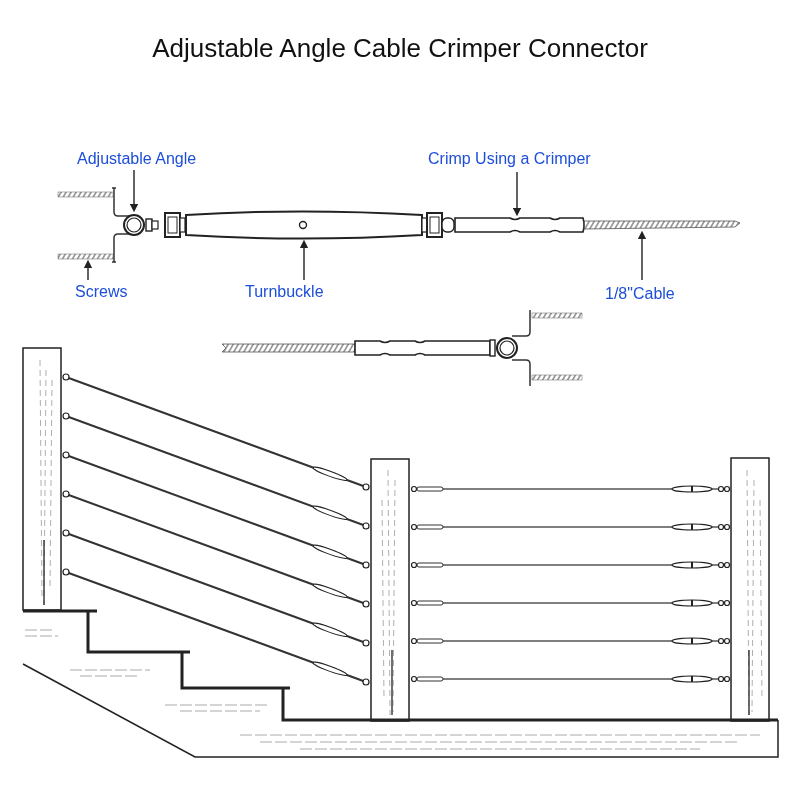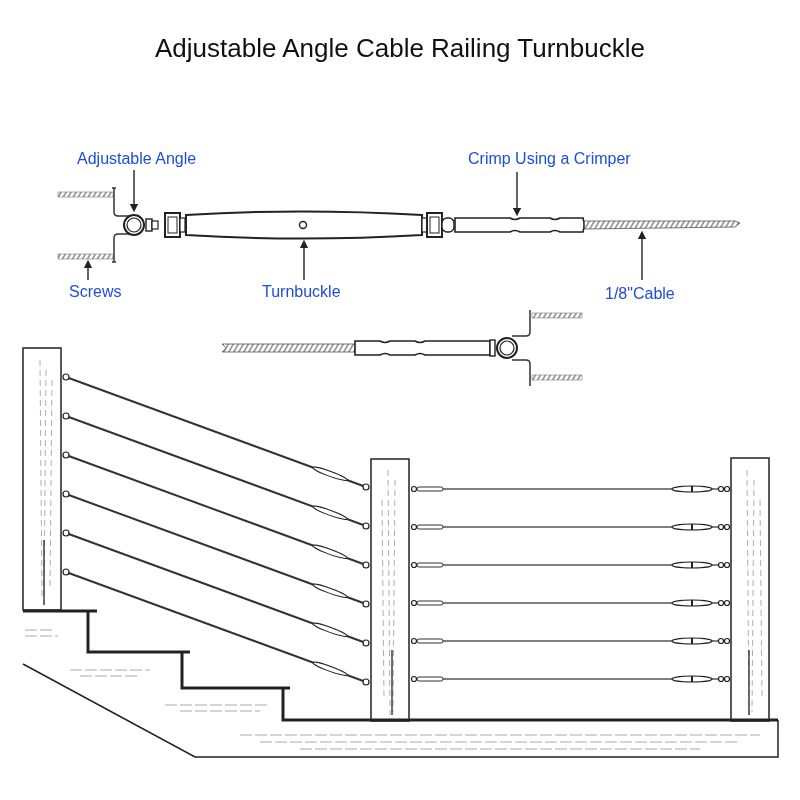--- a/index.html
+++ b/index.html
@@ -4,26 +4,26 @@
   <style>
     html, body { margin: 0; padding: 0; background: #ffffff; }
     body { width: 800px; height: 800px; position: relative; overflow: hidden; font-family: "Liberation Sans", sans-serif; color: #111; }
     .title { position: absolute; left: 0; top: 33px; width: 800px; text-align: center; font-size: 26px; color: #111; }
     .label { position: absolute; font-size: 16px; color: #1d4ed8; white-space: nowrap; }
     svg { position: absolute; left: 0; top: 0; }
   </style>
 </head>
 <body>
 
-<div class="title">Adjustable Angle Cable Railing Turnbuckle</div>
+<div class="title">Adjustable Angle Cable Crimper Connector</div>
 
 <div class="label" style="left:77px; top:150px;">Adjustable Angle</div>
-<div class="label" style="left:428px; top:150px;margin-left:40px;">Crimp Using a Crimper</div>
-<div class="label" style="left:69px; top:283px;">Screws</div>
-<div class="label" style="left:262px; top:283px;">Turnbuckle</div>
+<div class="label" style="left:428px; top:150px;">Crimp Using a Crimper</div>
+<div class="label" style="left:75px; top:283px;">Screws</div>
+<div class="label" style="left:245px; top:283px;">Turnbuckle</div>
 <div class="label" style="left:605px; top:285px;">1/8"Cable</div>
 
 <svg width="800" height="800" viewBox="0 0 800 800">
   <defs>
     <pattern id="hatch" width="5" height="8" patternUnits="userSpaceOnUse" patternTransform="skewX(-30)">
       <line x1="2" y1="0" x2="2" y2="8" stroke="#555" stroke-width="1.2"></line>
     </pattern>
     <marker id="arrow" viewBox="0 0 10 10" refX="5" refY="5" markerWidth="6" markerHeight="6" orient="auto-start-reverse">
       <path d="M0,0 L10,5 L0,10 z" fill="#222"></path>
     </marker>

